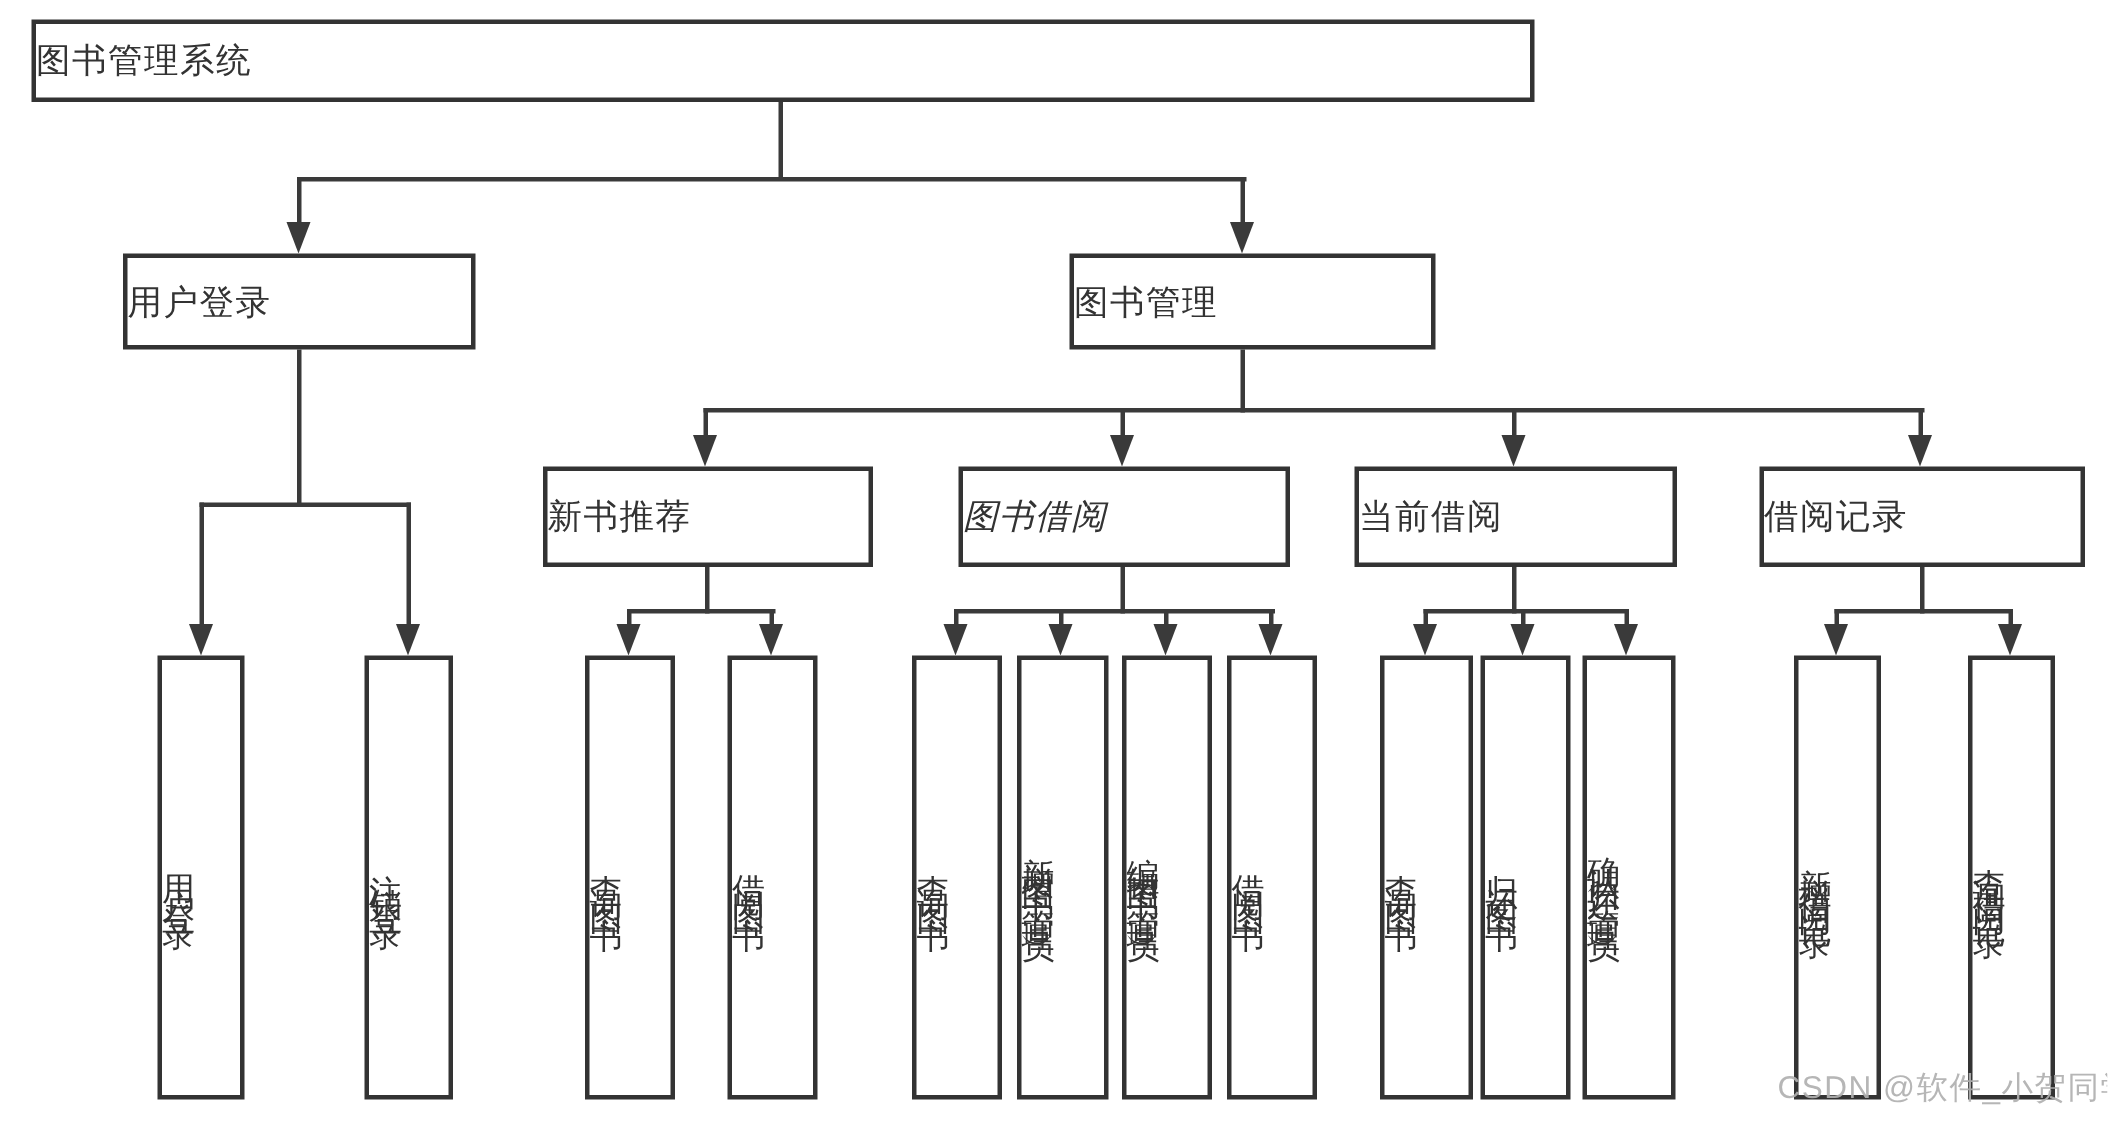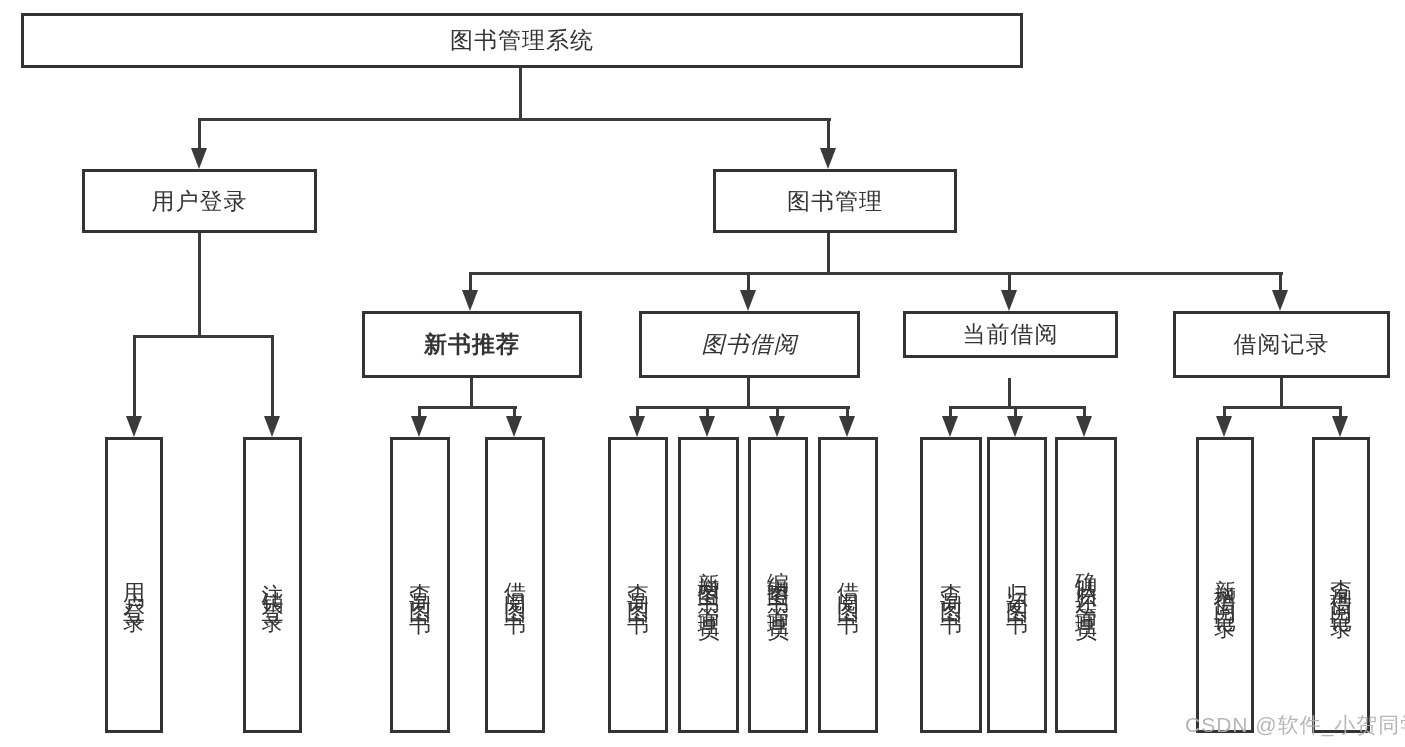--- a/index.html
+++ b/index.html
@@ -15,21 +15,21 @@
     position:relative;
     width:1405px;height:747px;
     background:var(--bg);
     overflow:hidden;
   }
   .box{
     position:absolute;
     background:#fff;
     border:3px solid var(--box-border);
     box-sizing:border-box;
-    display:flex;align-items:center;justify-content:center;
+    display:flex;align-items:center;
     color:var(--text);
     font-size:23px;
     letter-spacing:1px;
     white-space:nowrap;
   }
   .vbox{
     font-size:22px;
   }
   .vbox .vtext{
     writing-mode:vertical-rl;
@@ -97,27 +97,27 @@
   <div class="hline" style="left:469px;top:272px;width:814px;"></div>
   <div class="vline" style="left:469px;top:272px;height:22px;"></div>
   <div class="arrow" style="left:462px;top:290px;"></div>
   <div class="vline" style="left:747px;top:272px;height:22px;"></div>
   <div class="arrow" style="left:740px;top:290px;"></div>
   <div class="vline" style="left:1008px;top:272px;height:22px;"></div>
   <div class="arrow" style="left:1001px;top:290px;"></div>
   <div class="vline" style="left:1279px;top:272px;height:22px;"></div>
   <div class="arrow" style="left:1272px;top:290px;"></div>
 
-  <div class="box" style="left:362px;top:311px;width:220px;height:67px;font-weight:bold;">
+  <div class="box" style="left:362px;top:311px;width:220px;height:67px;">
     <span>新书推荐</span>
   </div>
   <div class="box" style="left:639px;top:311px;width:221px;height:67px;font-style:italic;">
     <span>图书借阅</span>
   </div>
-  <div class="box" style="left:903px;top:311px;width:215px;height:47px;">
+  <div class="box" style="left:903px;top:311px;width:215px;height:67px;">
     <span>当前借阅</span>
   </div>
   <div class="box" style="left:1173px;top:311px;width:217px;height:67px;">
     <span>借阅记录</span>
   </div>
 
   <div class="vline" style="left:470px;top:378px;height:31px;"></div>
   <div class="hline" style="left:418px;top:406px;width:99px;"></div>
   <div class="vline" style="left:418px;top:406px;height:13px;"></div>
   <div class="arrow" style="left:411px;top:416px;"></div>

